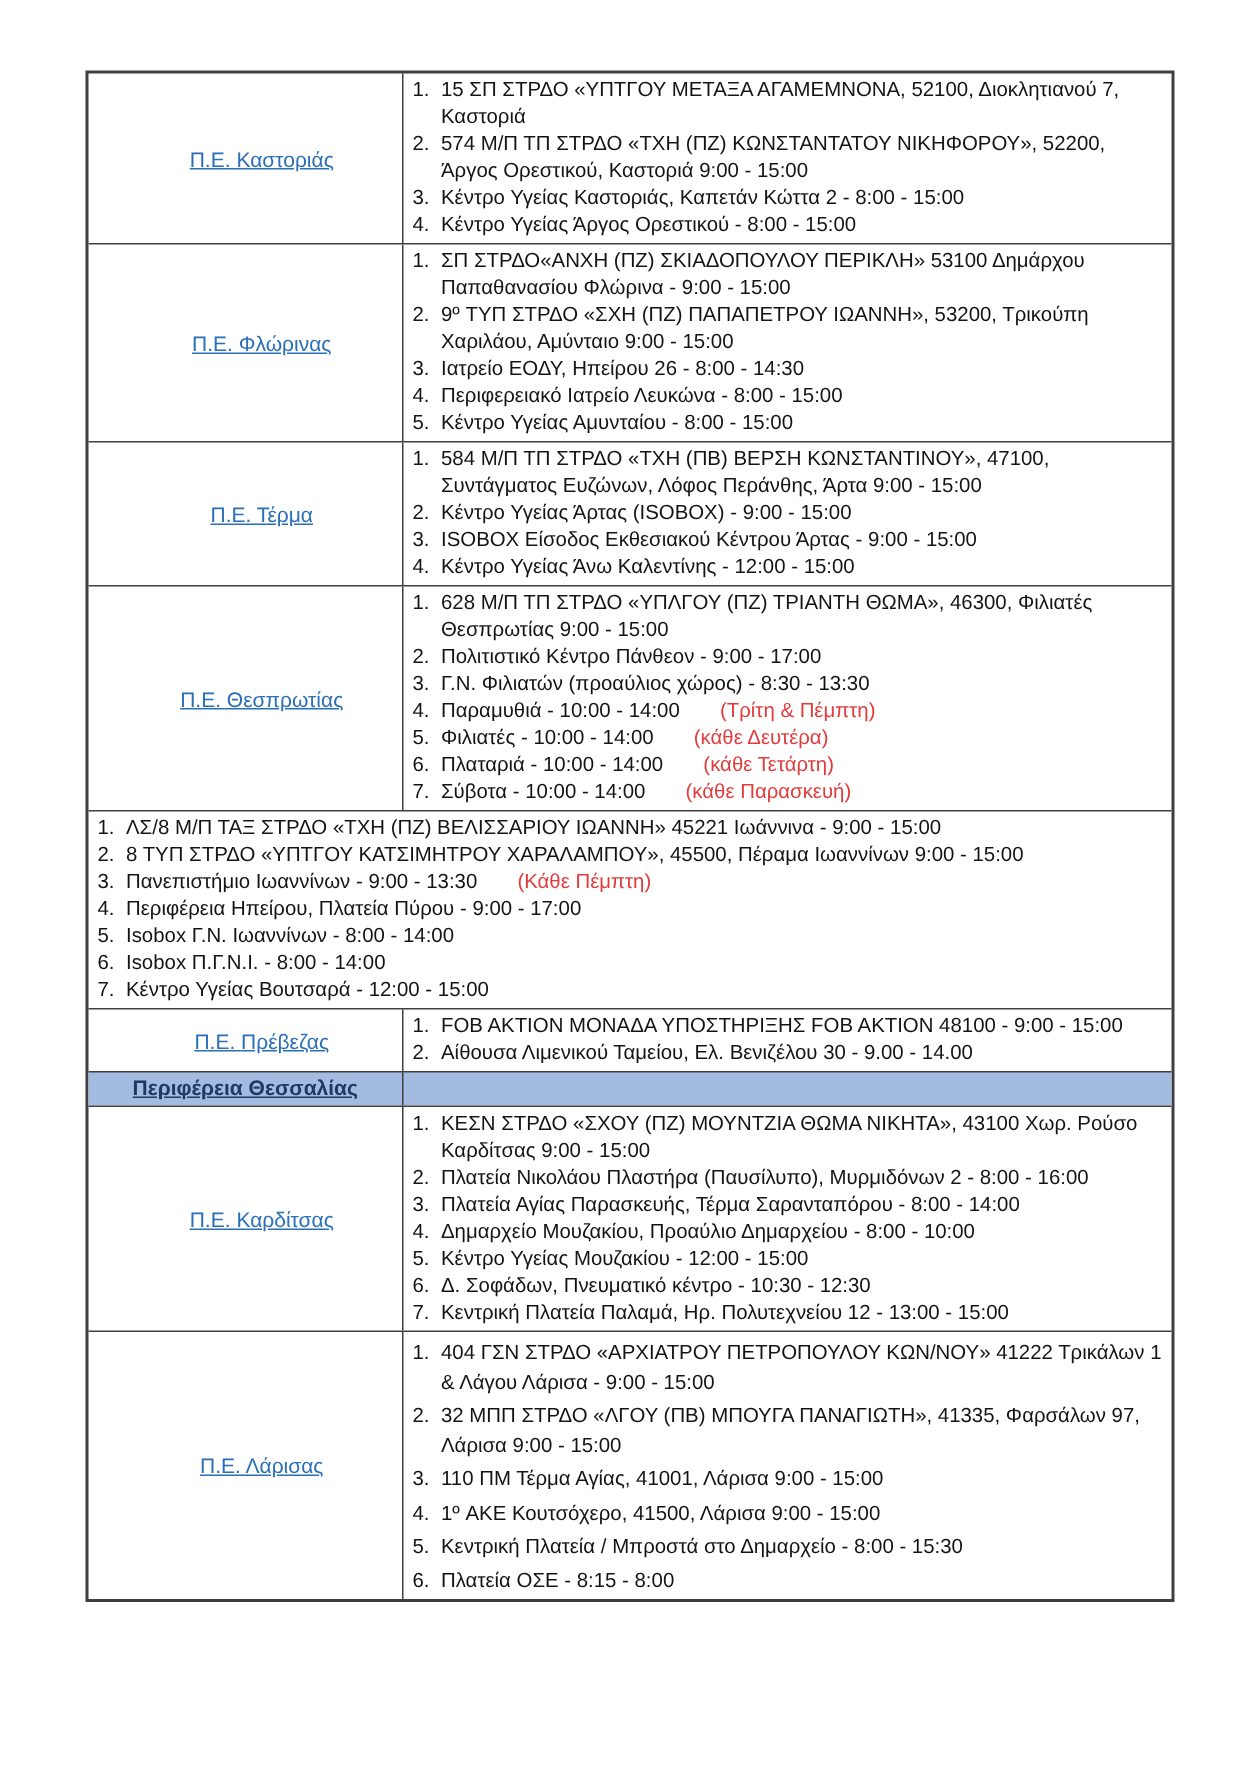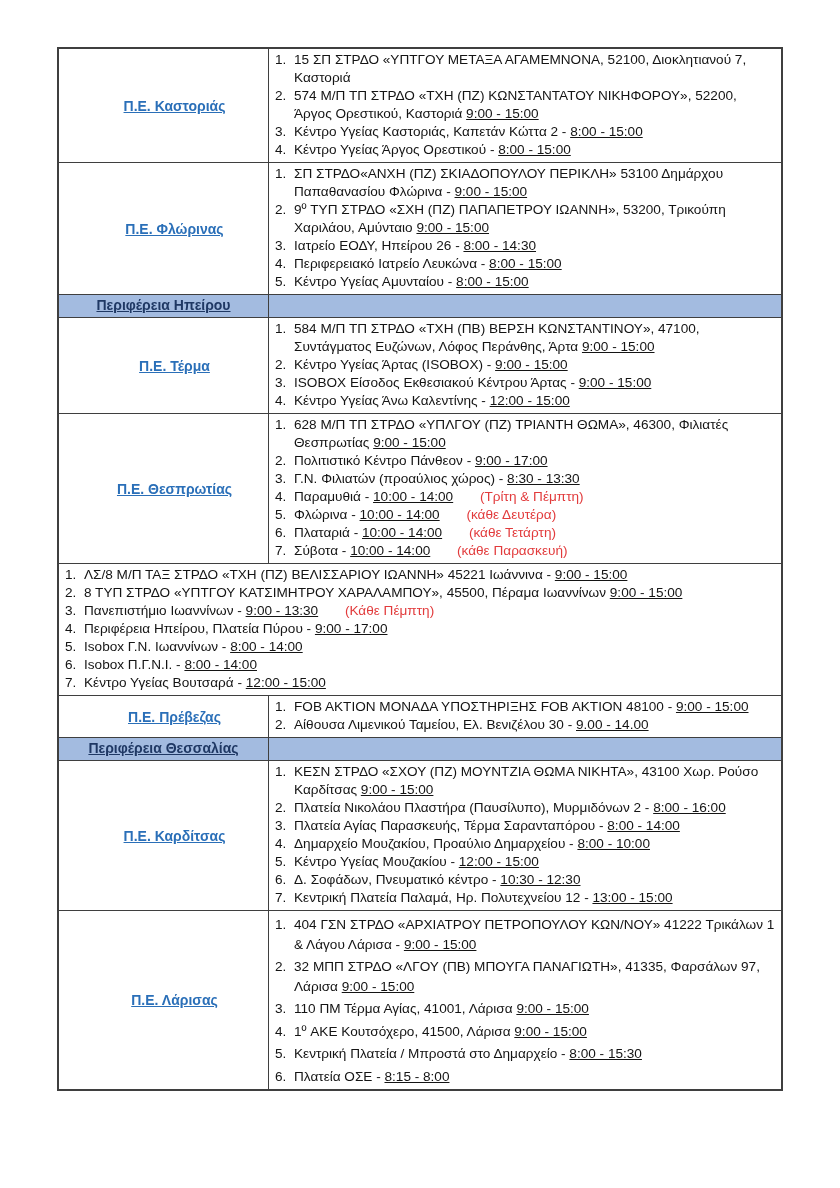--- a/index.html
+++ b/index.html
@@ -16,30 +16,30 @@
   }
   .row { display:flex; align-items:stretch; }
   .row + .row { border-top:1.5px solid var(--border,#3f3f3f); }
   .cell-left {
     flex:0 0 210px; width:210px; box-sizing:border-box;
     border-right:1.5px solid var(--border,#3f3f3f);
     display:flex; align-items:center; justify-content:center;
     text-align:center;
   }
   .region-label {
-    color:var(--blue,#2a6fb8); font-weight:bold; font-size:14px;
+    color:var(--blue,#2a6fb8); font-weight:normal; font-size:14px;
     text-decoration:underline; line-height:18px;margin-left:22px;
   }
   .cell-right { flex:1 1 auto; box-sizing:border-box; padding:2px 6px 3px 0; }
   .item {
     position:relative; padding-left:25px;
     font-size:13.6px; line-height:18px; color:#141414;
   }
   .item .num { position:absolute; left:6px; }
-  .seg-u { text-decoration:underline; }
+  .seg-u { }
   .seg-r { color:var(--red,#e23b3c);padding-left:23px; }
   .section-row { background:var(--section-bg,#a3bbe0); }
   .section-row .cell-left { padding:2px 0 3px; }
   .section-label {
     color:var(--navy,#1f3864); font-weight:bold; font-size:14px;
     text-decoration:underline; line-height:17px;
   }
   .row.loose .cell-right { padding-top:4px; padding-bottom:3px; }
   .row.loose .item { line-height:19.5px; margin-bottom:3px; }
   .row.loose .item:last-child { margin-bottom:0; }
@@ -65,47 +65,41 @@
           <span class="region-label">Π.Ε. Φλώρινας</span>
         </div>
         <div class="cell-right">
           <div class="item"><span class="num">1.</span><span class="seg-n">ΣΠ ΣΤΡΔΟ«ΑΝΧΗ (ΠΖ) ΣΚΙΑΔΟΠΟΥΛΟΥ ΠΕΡΙΚΛΗ» 53100 Δημάρχου Παπαθανασίου Φλώρινα - </span><span class="seg-u">9:00 - 15:00</span></div>
           <div class="item"><span class="num">2.</span><span class="seg-n">9º ΤΥΠ ΣΤΡΔΟ «ΣΧΗ (ΠΖ) ΠΑΠΑΠΕΤΡΟΥ ΙΩΑΝΝΗ», 53200, Τρικούπη Χαριλάου, Αμύνταιο </span><span class="seg-u">9:00 - 15:00</span></div>
           <div class="item"><span class="num">3.</span><span class="seg-n">Ιατρείο ΕΟΔΥ, Ηπείρου 26 - </span><span class="seg-u">8:00 - 14:30</span></div>
           <div class="item"><span class="num">4.</span><span class="seg-n">Περιφερειακό Ιατρείο Λευκώνα - </span><span class="seg-u">8:00 - 15:00</span></div>
           <div class="item"><span class="num">5.</span><span class="seg-n">Κέντρο Υγείας Αμυνταίου - </span><span class="seg-u">8:00 - 15:00</span></div>
         </div>
       </div>
-      <div class="row section-row">
-        <div class="cell-left">
-          <span class="section-label">Περιφέρεια Ηπείρου</span>
-        </div>
-        <div class="cell-right"></div>
-      </div>
       <div class="row">
         <div class="cell-left">
           <span class="region-label">Π.Ε. Τέρμα</span>
         </div>
         <div class="cell-right">
           <div class="item"><span class="num">1.</span><span class="seg-n">584 Μ/Π ΤΠ ΣΤΡΔΟ «ΤΧΗ (ΠΒ) ΒΕΡΣΗ ΚΩΝΣΤΑΝΤΙΝΟΥ», 47100, Συντάγματος Ευζώνων, Λόφος Περάνθης, Άρτα </span><span class="seg-u">9:00 - 15:00</span></div>
           <div class="item"><span class="num">2.</span><span class="seg-n">Κέντρο Υγείας Άρτας (ISOBOX) - </span><span class="seg-u">9:00 - 15:00</span></div>
           <div class="item"><span class="num">3.</span><span class="seg-n">ISOBOX Είσοδος Εκθεσιακού Κέντρου Άρτας - </span><span class="seg-u">9:00 - 15:00</span></div>
           <div class="item"><span class="num">4.</span><span class="seg-n">Κέντρο Υγείας Άνω Καλεντίνης - </span><span class="seg-u">12:00 - 15:00</span></div>
         </div>
       </div>
       <div class="row">
         <div class="cell-left">
           <span class="region-label">Π.Ε. Θεσπρωτίας</span>
         </div>
         <div class="cell-right">
           <div class="item"><span class="num">1.</span><span class="seg-n">628 Μ/Π ΤΠ ΣΤΡΔΟ «ΥΠΛΓΟΥ (ΠΖ) ΤΡΙΑΝΤΗ ΘΩΜΑ», 46300, Φιλιατές Θεσπρωτίας </span><span class="seg-u">9:00 - 15:00</span></div>
           <div class="item"><span class="num">2.</span><span class="seg-n">Πολιτιστικό Κέντρο Πάνθεον - </span><span class="seg-u">9:00 - 17:00</span></div>
           <div class="item"><span class="num">3.</span><span class="seg-n">Γ.Ν. Φιλιατών (προαύλιος χώρος) - </span><span class="seg-u">8:30 - 13:30</span></div>
           <div class="item"><span class="num">4.</span><span class="seg-n">Παραμυθιά - </span><span class="seg-u">10:00 - 14:00</span><span class="seg-r"> (Τρίτη &amp; Πέμπτη)</span></div>
-          <div class="item"><span class="num">5.</span><span class="seg-n">Φλώρινα - </span><span class="seg-u">10:00 - 14:00</span><span class="seg-r"> (κάθε Δευτέρα)</span></div>
+          <div class="item"><span class="num">5.</span><span class="seg-n">Φιλιατές - </span><span class="seg-u">10:00 - 14:00</span><span class="seg-r"> (κάθε Δευτέρα)</span></div>
           <div class="item"><span class="num">6.</span><span class="seg-n">Πλαταριά - </span><span class="seg-u">10:00 - 14:00</span><span class="seg-r"> (κάθε Τετάρτη)</span></div>
           <div class="item"><span class="num">7.</span><span class="seg-n">Σύβοτα - </span><span class="seg-u">10:00 - 14:00</span><span class="seg-r"> (κάθε Παρασκευή)</span></div>
         </div>
       </div>
       <div class="row">
         <div class="cell-right">
           <div class="item"><span class="num">1.</span><span class="seg-n">ΛΣ/8 Μ/Π ΤΑΞ ΣΤΡΔΟ «ΤΧΗ (ΠΖ) ΒΕΛΙΣΣΑΡΙΟΥ ΙΩΑΝΝΗ» 45221 Ιωάννινα - </span><span class="seg-u">9:00 - 15:00</span></div>
           <div class="item"><span class="num">2.</span><span class="seg-n">8 ΤΥΠ ΣΤΡΔΟ «ΥΠΤΓΟΥ ΚΑΤΣΙΜΗΤΡΟΥ ΧΑΡΑΛΑΜΠΟΥ», 45500, Πέραμα Ιωαννίνων </span><span class="seg-u">9:00 - 15:00</span></div>
           <div class="item"><span class="num">3.</span><span class="seg-n">Πανεπιστήμιο Ιωαννίνων - </span><span class="seg-u">9:00 - 13:30</span><span class="seg-r"> (Κάθε Πέμπτη)</span></div>
           <div class="item"><span class="num">4.</span><span class="seg-n">Περιφέρεια Ηπείρου, Πλατεία Πύρου - </span><span class="seg-u">9:00 - 17:00</span></div>

